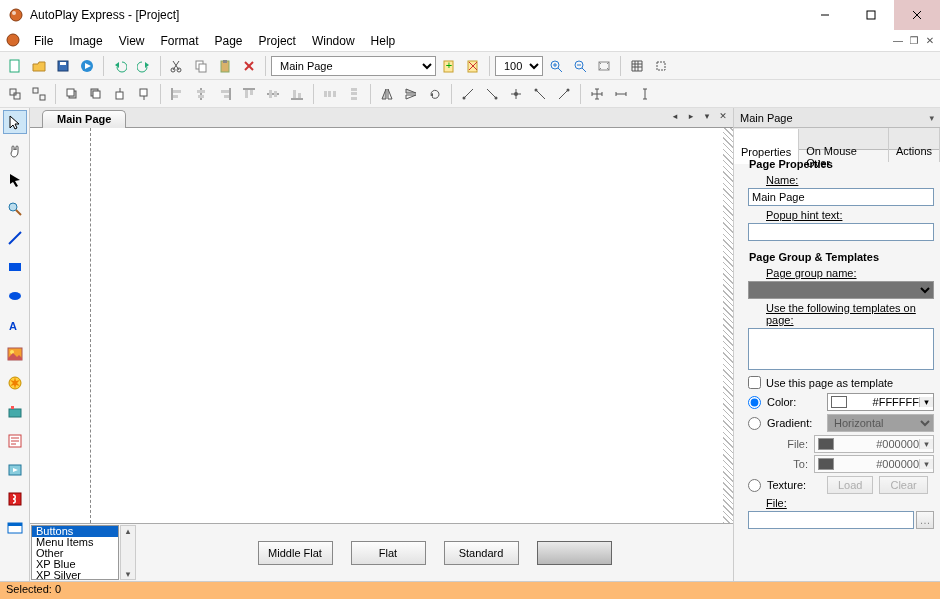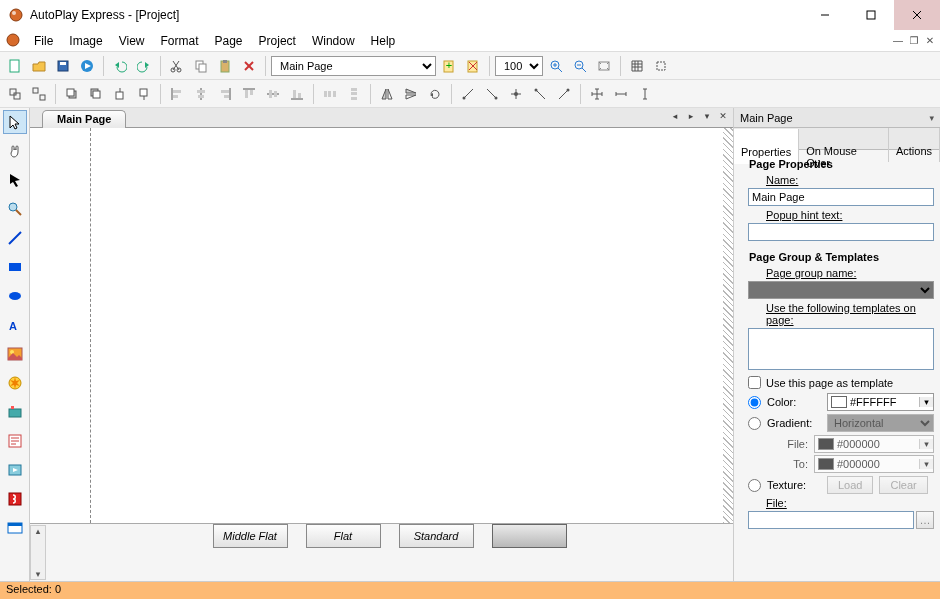--- a/index.html
+++ b/index.html
@@ -51,21 +51,21 @@
 .canvas-dash-l { position:absolute; left:60px; top:0; bottom:0; width:0; border-left:1px dashed #888; }
 .canvas-hatch-r { position:absolute; right:0; top:0; bottom:0; width:10px; background:repeating-linear-gradient(45deg,#888 0,#888 1px,transparent 1px,transparent 4px); opacity:0.6;}
 
 
 .palette { height: 58px; border-top: 1px solid #aaa; background: #f5f5f5; display: flex; }
 .palette .cats { width: 88px; border: 1px solid #999; margin: 1px; background:#fff; overflow:hidden; }
 .palette .cats .catitem { padding: 0 4px; font-size: 11px; line-height: 11px; }
 .palette .cats .catitem.sel { background: #0a64c8; color: #fff; }
 .palette .scrollbar { width: 16px; background: #f0f0f0; border:1px solid #ccc; margin:1px 0; display:flex; flex-direction:column; justify-content:space-between;align-items:center;}
 .palette .scrollbar span{font-size:9px;color:#555;}
-.palette .previews { flex: 1; display: flex; align-items: flex-start; justify-content: center; gap: 18px; font-style: italic; }
+.palette .previews { flex: 1; display: flex; align-items: center; justify-content: center; gap: 18px; }
 .palette .pbtn { min-width: 75px; height: 24px; border: 1px solid #888; background: linear-gradient(#fdfdfd,#e2e2e2); display:flex;align-items:center;justify-content:center; font-size:11px; }
 .palette .pbtn.grad { border: 1px solid #666; background: linear-gradient(#eaeaea,#b8b8b8); }
 
 
 .proppanel { width: 207px; background: #f5f5f5; border-left: 1px solid #ccc; display: flex; flex-direction: column; overflow:hidden;}
 .proppanel .phead { height: 20px; background:#e6e6e6; border-bottom:1px solid #bbb; display:flex; align-items:center; padding:0 6px; font-size:11px; }
 .proppanel .phead .dd { margin-left:auto; font-size:9px; color:#555;}
 .proppanel .ptabs { height: 22px; display: flex; border-bottom: 1px solid #bbb; background:#e9e9e9;}
 .proppanel .ptab { padding: 17px 7px; font-size: 11px; border-right:1px solid #ccc; }
 .proppanel .ptab.active { background: #fff; border-bottom:1px solid #fff; position:relative; top:1px; }
@@ -79,21 +79,21 @@
 .plabel { font-size: 11px; margin: 3px 18px 2px; display:block;text-decoration:underline; }
 .pinput { width: 100%; height: 18px; border: 1px solid #7a9ab8; background: #fff; font-size: 11px; padding: 0 3px; }
 .pcombo { width: 100%; height: 18px; border: 1px solid #999; background: #737373; padding:0 2px; }
 .ptextarea { width: 100%; height: 42px; border: 1px solid #7a9ab8; background: #fff; resize:none;}
 .pcheck { display: flex; align-items: center; gap: 5px; margin: 4px 0; font-size:11px;}
 .pcheck input{width:13px;height:13px;}
 .pradio-row { display: flex; align-items: center; gap: 6px; margin: 3px 0; }
 .pradio-row .rlabel { min-width: 54px; }
 .colorfield { flex:1; display:flex; align-items:center; border:1px solid #999; height:18px; background:#fff;}
 .colorfield .sw{width:16px;height:12px;border:1px solid #666;margin:0 3px;}
-.colorfield .hex{flex:1;font-size:11px;text-align:left;}
+.colorfield .hex{flex:1;font-size:11px;text-align:right;}
 .colorfield .dd{width:14px;text-align:center;border-left:1px solid #bbb;font-size:9px;background:#eee;}
 .fillrow{display:flex;align-items:center;gap:6px;margin:2px 0;}
 .fillrow .flabel{min-width:36px;text-align:right;font-size:11px;}
 .smallbtn { height:18px; padding:0 10px; border:1px solid #aaa; background:linear-gradient(#f8f8f8,#e4e4e4); font-size:11px; color:#888;}
 .disabled { opacity:0.65; }
 
 
 .statusbar { height: 18px; background:#fdba74; border-top:1px solid #ccc; font-size:11px; padding:1px 6px;}
 
 
@@ -534,20 +534,27 @@
     </div>
 
     <div class="canvaswrap">
       <div class="canvas">
         <div class="canvas-dash-l"></div>
         <div class="canvas-hatch-r"></div>
       </div>
     </div>
 
     <div class="palette">
+      <div class="cats">
+        <div class="catitem sel">Buttons</div>
+        <div class="catitem">Menu Items</div>
+        <div class="catitem">Other</div>
+        <div class="catitem">XP Blue</div>
+        <div class="catitem">XP Silver</div>
+      </div>
       <div class="scrollbar">
           <span>▴</span>
           <span>▾</span>
         </div>
       <div class="previews">
         <div class="pbtn">Middle Flat</div>
         <div class="pbtn">Flat</div>
         <div class="pbtn">Standard</div>
         <div class="pbtn grad"></div>
       </div>

